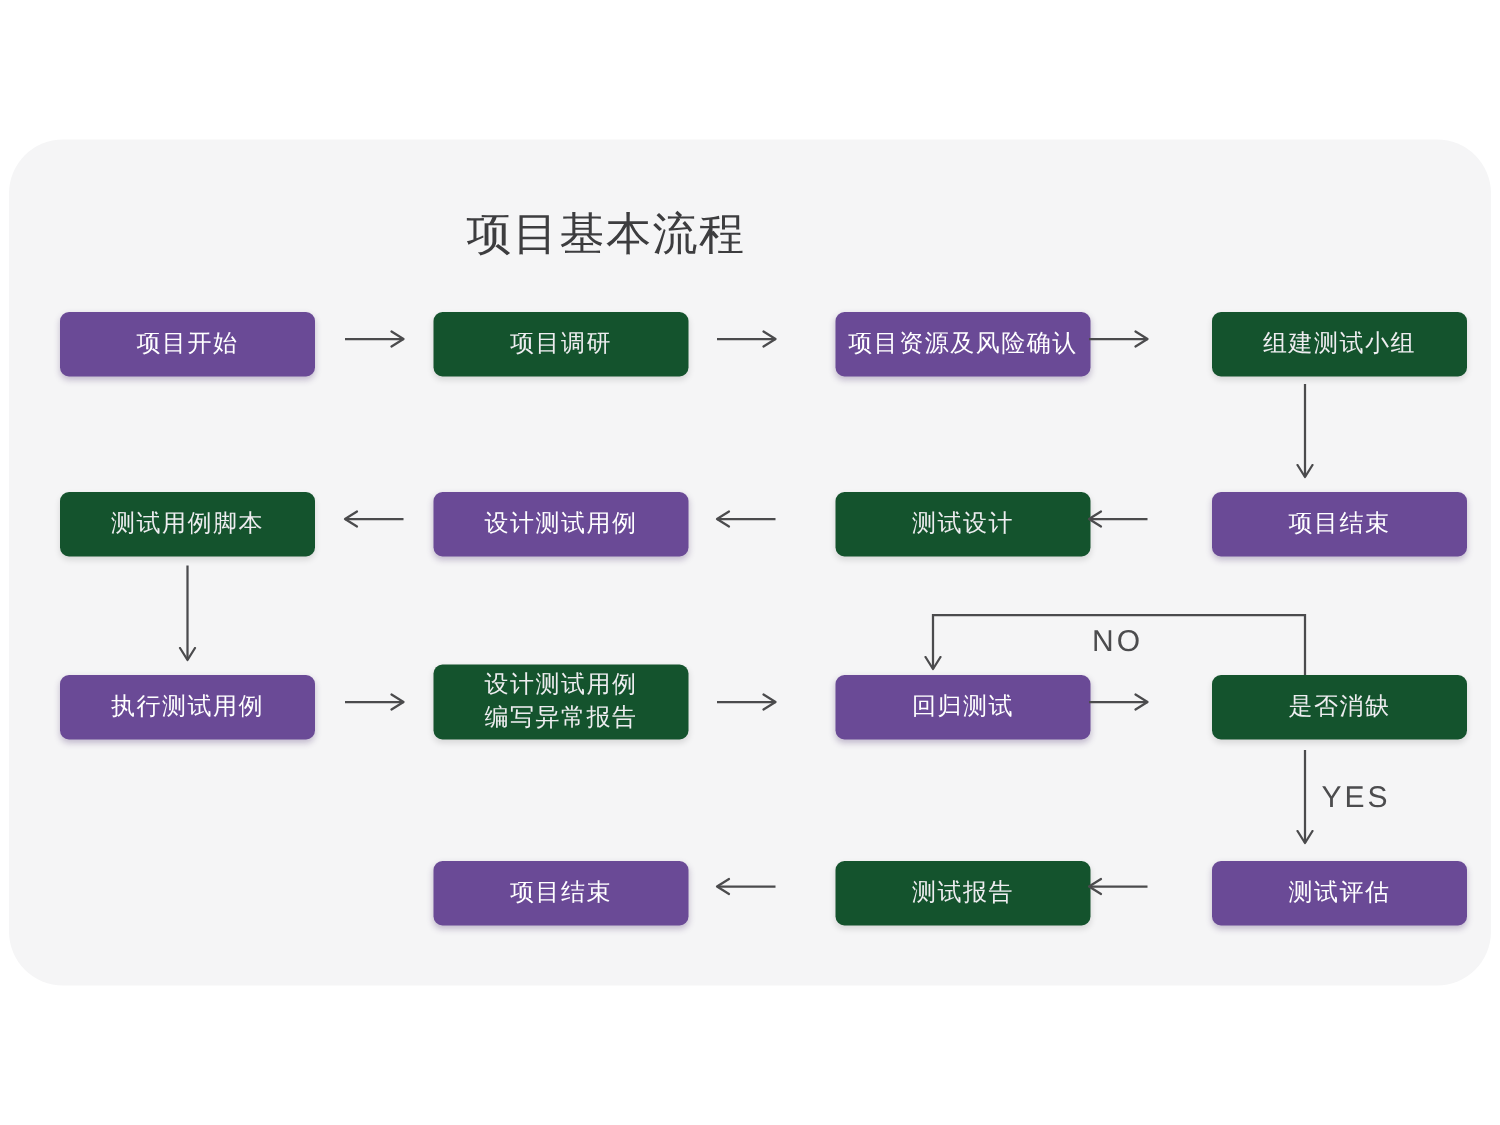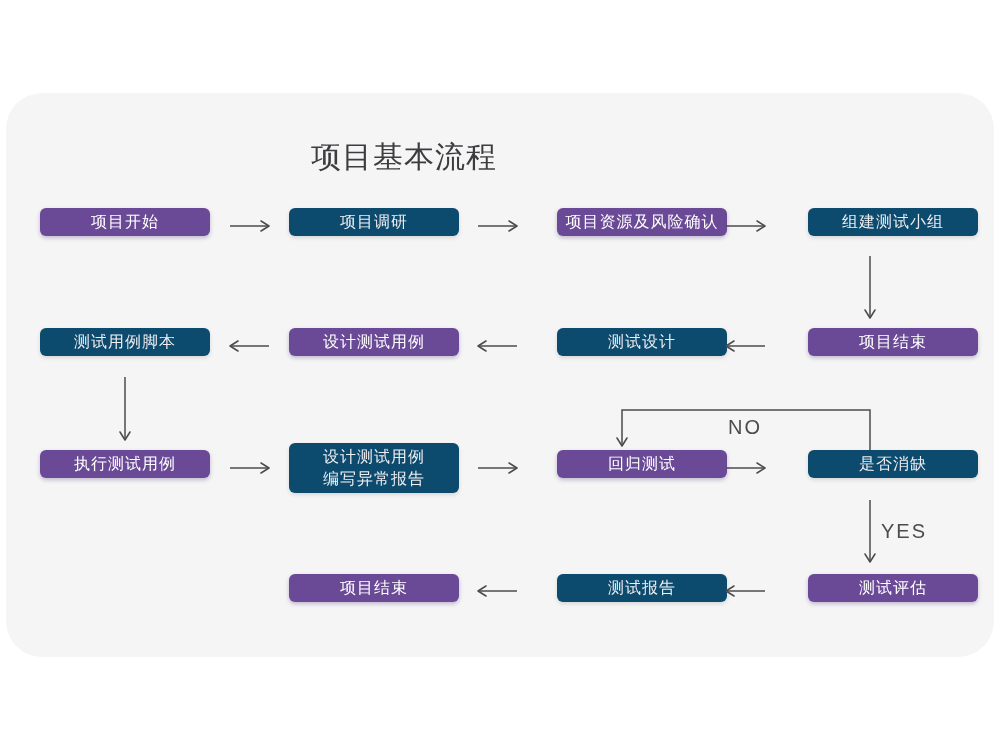--- a/index.html
+++ b/index.html
@@ -11,26 +11,26 @@
   .card{
     position:absolute;left:6px;top:93px;width:988px;height:564px;
     background:#f5f5f6;border-radius:36px;
   }
   .title{
     position:absolute;left:0;top:140px;width:808px;
     text-align:center;font-size:30px;line-height:34px;
     color:#3d3d3f;font-weight:400;letter-spacing:1px;
   }
   .node{
-    position:absolute;width:170px;height:28px;border-radius:6px;
+    position:absolute;width:170px;height:43px;border-radius:6px;
     display:flex;align-items:center;justify-content:center;
     font-size:16px;letter-spacing:1px;text-align:center;
   }
   .purple{background:#6a4a96;color:#ffffff;box-shadow:0 2px 4px rgba(74,46,110,0.30);}
-  .gray{background:#0c4a6e;color:#eeedf0;box-shadow:0 2px 4px rgba(0,0,0,0.12);}
+  .gray{background:#14532d;color:#eeedf0;box-shadow:0 2px 4px rgba(0,0,0,0.12);}
   .r1{top:208px}.r2{top:328px}.r3{top:450px}.r4{top:574px}
   .c1{left:40px}.c2{left:289px}.c3{left:557px}.c4{left:808px}
   .tall{top:443px;height:50px;flex-direction:column;line-height:22px;}
   svg.arrows{position:absolute;left:0;top:0;pointer-events:none;}
   svg.arrows text{
     font-family:"Liberation Sans", sans-serif;
     font-size:20px;fill:#4c4c4e;letter-spacing:2px;
   }
 </style>
 </head>

